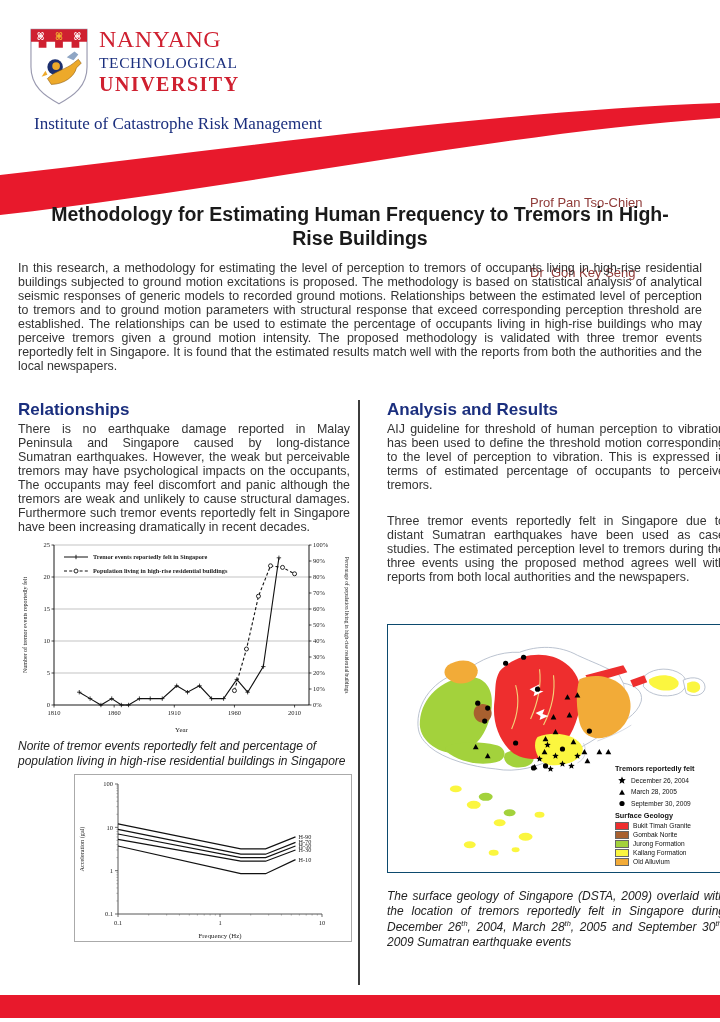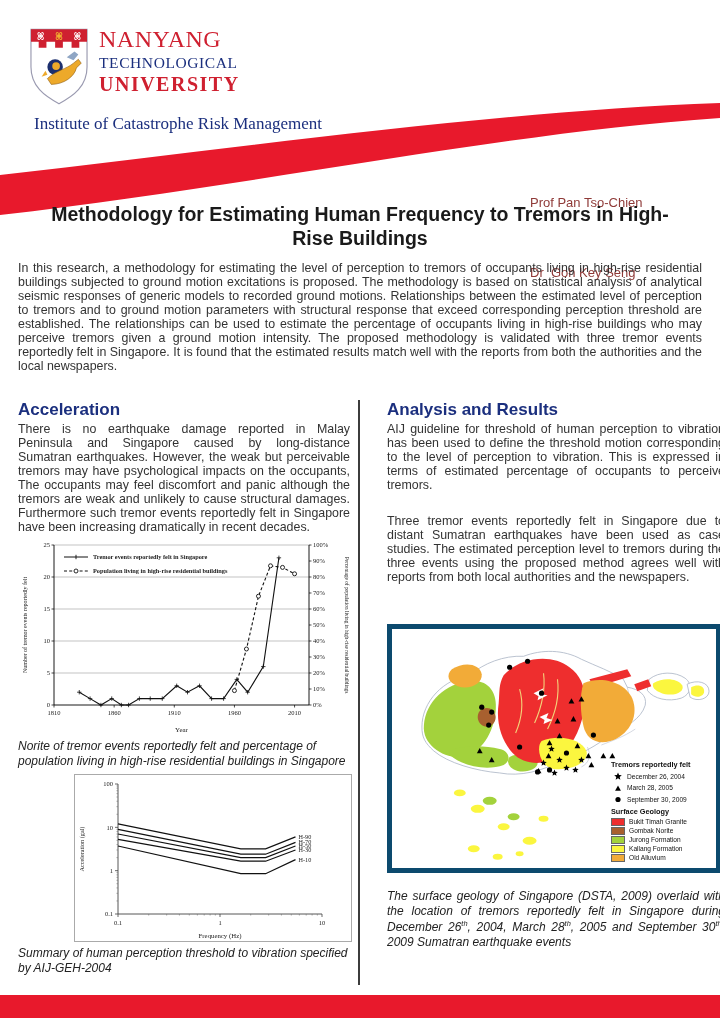--- a/index.html
+++ b/index.html
@@ -26,21 +26,21 @@
   .col-left{position:absolute;left:18px;top:400px;width:332px}
   .col-right{position:absolute;left:387px;top:400px;width:338px}
   .divider{position:absolute;left:358px;top:400px;width:2px;height:585px;background:#3c3c3c}
   .sec-h{font-size:17px;font-weight:bold;color:var(--navy);margin-bottom:2px}
   .body-text{font-size:12.4px;line-height:1.13;text-align:justify}
   .caption{font-size:12px;font-style:italic;color:#222;line-height:1.25;margin-top:4px}
   sup{font-size:.62em;vertical-align:super}
   
   .chart1{width:332px;height:198px;margin-top:3px;display:block}
   .chart2-box{width:278px;height:168px;border:1px solid #aaa;margin:5px 0 2px 56px;padding:1px;background:#fff}
-  .map-box{position:relative;width:334px;height:249px;border:5px solid #0c4a6e;margin-top:40px;background:#fff}
+  .map-box{position:relative;width:334px;height:249px;border:1px solid #0c4a6e;margin-top:40px;background:#fff}
   svg text{font-family:"Liberation Serif",serif;fill:#222}
   .map-legend{position:absolute;right:5px;bottom:5px;width:100px;font-size:6.6px;color:#111;
               font-family:"Liberation Sans",sans-serif}
   .lg-title{font-weight:bold;font-size:7.3px;margin-bottom:2px}
   .lg-row{display:flex;align-items:center;margin:1.5px 0}
   .lg-glyph{width:10px;height:10px;margin:0 4px 0 2px;flex:0 0 auto}
   .lg-swatch{width:14px;height:7.5px;border:.5px solid #666;margin-right:4px;flex:0 0 auto}
   .geo-t{margin-top:3px}
   
   .g0{fill:var(--geo-0)} .g1{fill:var(--geo-1)} .g2{fill:var(--geo-2)}
@@ -96,21 +96,21 @@
     <div>Dr  Goh Key Seng</div>
   </div>
 
   <div class="title">Methodology for Estimating Human Frequency to Tremors in High-Rise Buildings</div>
 
   <div class="abstract body-text">In this research, a methodology for estimating the level of perception to tremors of occupants living in high-rise residential buildings subjected to ground motion excitations is proposed. The methodology is based on statistical analysis of analytical seismic responses of generic models to recorded ground motions. Relationships between the estimated level of perception to tremors and to ground motion parameters with structural response that exceed corresponding perception threshold are established. The relationships can be used to estimate the percentage of occupants living in high-rise buildings who may perceive tremors given a ground motion intensity.  The proposed methodology is validated with three tremor events reportedly felt in Singapore. It is found that the estimated results match well with the reports from both the authorities and the local newspapers.</div>
 
   <div class="divider"></div>
 
   <div class="col-left">
-    <div class="sec-h">Acceleration</div>
+    <div class="sec-h">Relationships</div>
     <p class="body-text">There is no earthquake damage reported in Malay Peninsula and Singapore caused by long-distance Sumatran earthquakes. However, the weak but perceivable tremors may have psychological impacts on the occupants, The occupants may feel discomfort and panic although the tremors are weak and unlikely to cause structural damages. Furthermore such tremor events reportedly felt in Singapore have been increasing dramatically in recent decades.</p>
 
     <svg id="chart1" class="chart1" viewBox="0 0 332 198">
         <line x1="33.5" x2="36" y1="168" y2="168" stroke="#000" stroke-width="0.7"></line>
         <text x="32" y="170.2" text-anchor="end" font-size="6.5">0</text>
         <line x1="36" x2="291" y1="136" y2="136" stroke="#9a9a9a" stroke-width="0.6"></line>
         <line x1="33.5" x2="36" y1="136" y2="136" stroke="#000" stroke-width="0.7"></line>
         <text x="32" y="138.2" text-anchor="end" font-size="6.5">5</text>
         <line x1="36" x2="291" y1="104" y2="104" stroke="#9a9a9a" stroke-width="0.6"></line>
         <line x1="33.5" x2="36" y1="104" y2="104" stroke="#000" stroke-width="0.7"></line>
@@ -296,21 +296,20 @@
           </g>
           <g>
             <polyline points="42.0,70.0 164.8,97.7 189.6,97.7 219.5,83.6" fill="none" stroke="#111" stroke-width="1.2"></polyline>
             <text x="222.51699432841286" y="85.60485811219009" font-size="6.2">H-10</text>
           </g>
           <text x="8" y="73" font-size="6.2" text-anchor="middle" transform="rotate(-90 8 73)">Acceleration (gal)</text>
           <text x="144" y="162" text-anchor="middle" font-size="6.8">Frequency (Hz)</text>
         </svg>
     </div>
 
-    <div class="caption">Summary of human perception threshold to vibration specified by AIJ-GEH-2004</div>
   </div>
 
   <div class="col-right">
     <div class="sec-h">Analysis and Results</div>
     <p class="body-text" style="margin-bottom:22px">AIJ guideline for threshold of human perception to vibration has been used to define the threshold motion corresponding to the level of perception to vibration. This is expressed in terms of estimated percentage of occupants to perceive tremors.</p>
     <p class="body-text">Three tremor events reportedly felt in Singapore due to distant Sumatran earthquakes have been used as case studies. The estimated perception level to tremors during the three events using the proposed method agrees well with reports from both local authorities and the newspapers.</p>
 
     <div class="map-box">
       <svg id="map-svg" width="332" height="247" viewBox="0 0 333 247">
 

